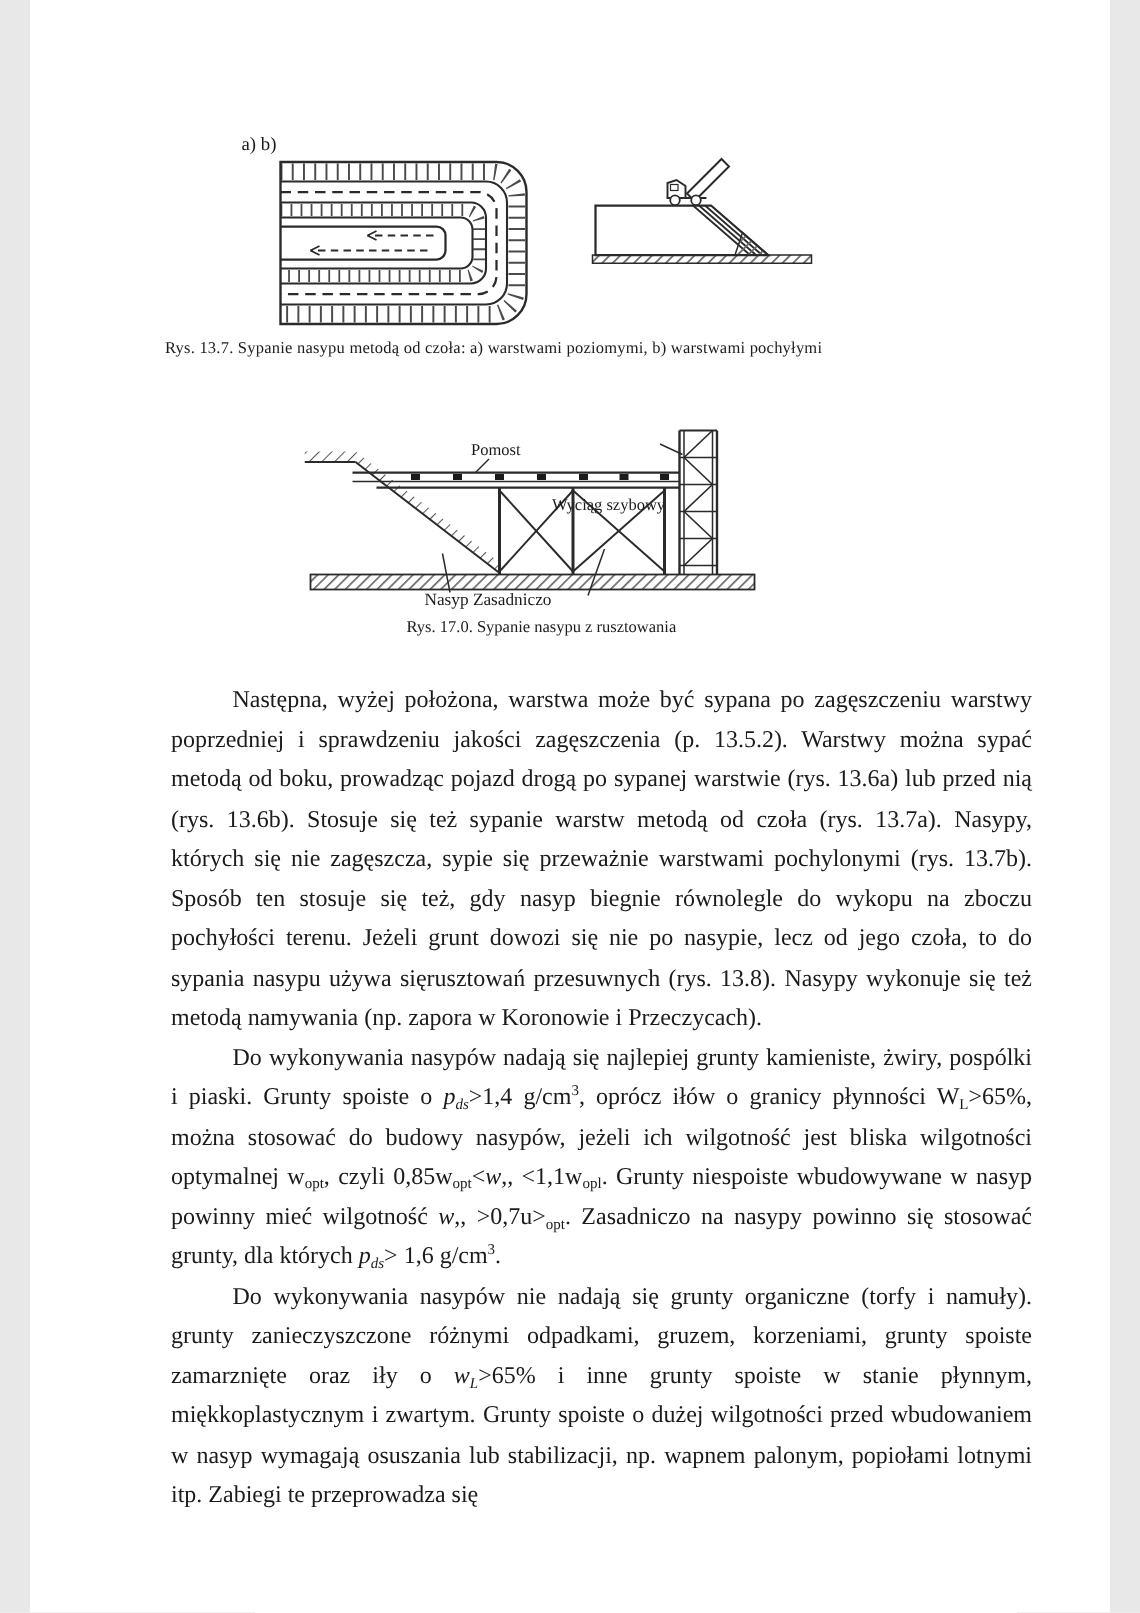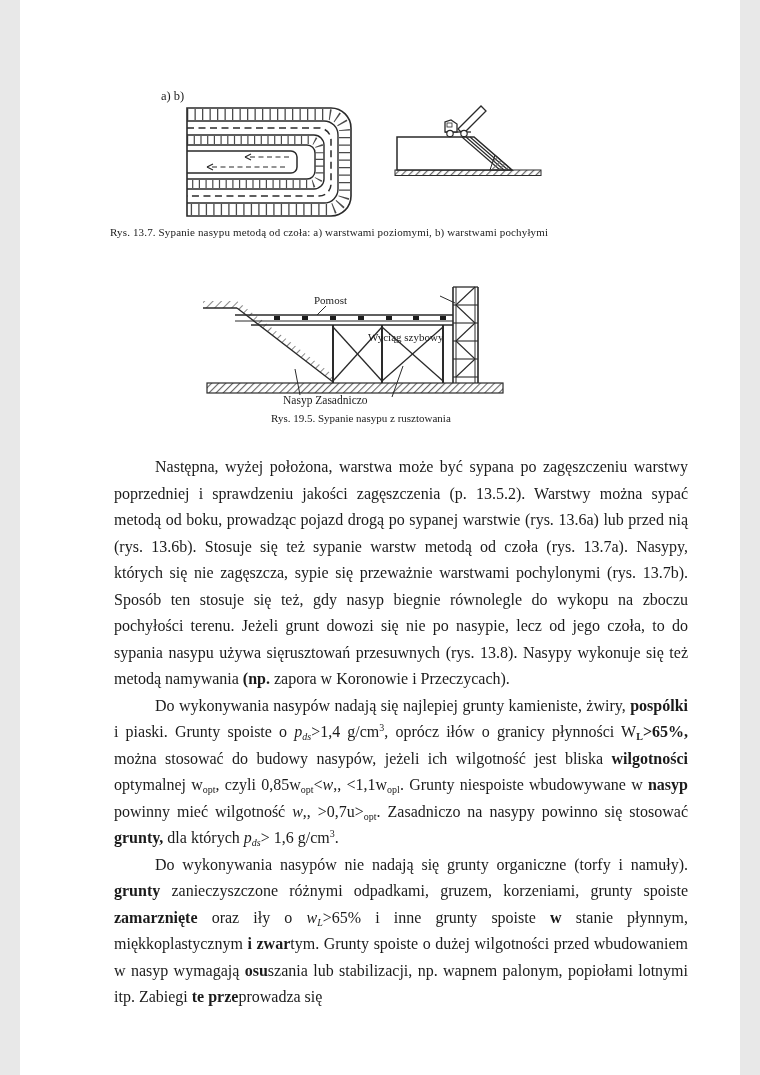--- a/index.html
+++ b/index.html
@@ -16,21 +16,21 @@
   #fig8{left:183px;top:285px;}
   #lblPomost{left:294px;top:294px;font-size:11px;}
   #lblWyciag{left:348px;top:287px;font-size:11px;margin-top:44px;}
   #lblNasyp{left:263px;top:394px;font-size:11.5px;}
   #cap8{left:251px;top:412px;font-size:11px;}
   .bodytext{position:absolute;left:94px;top:454px;width:574px;}
   .bodytext p{
     margin:0;text-indent:41px;text-align:justify;
     font-size:16px;line-height:26.5px;
   }
-  .b{font-weight:700;}
+  .b{font-weight:400;}
   .i{font-style:italic;}
   .sub{font-size:10px;vertical-align:-3px;line-height:0;margin-top:44px;}
   .sup{font-size:10px;vertical-align:6px;line-height:0;}
 </style>
 </head>
 <body>
 
 <div class="page">
 
   <div id="panelLabels" class="pl">a) b)</div>
@@ -140,21 +140,21 @@
       <line x1="123" y1="21" x2="114" y2="30"></line>
       <line x1="237" y1="11" x2="252" y2="18"></line>
       <line x1="97" y1="110" x2="92" y2="84"></line>
       <line x1="189" y1="112" x2="200" y2="81"></line>
     </g>
   </svg>
 
   <div id="lblPomost" class="pl">Pomost</div>
   <div id="lblWyciag" class="pl">Wyciąg szybowy</div>
   <div id="lblNasyp" class="pl">Nasyp Zasadniczo</div>
-  <div id="cap8" class="pl">Rys. 19.5. Sypanie nasypu z rusztowania</div>
+  <div id="cap8" class="pl">Rys. 17.0. Sypanie nasypu z rusztowania</div>
 
   <div class="bodytext">
     <p><span>Następna, wyżej położona, warstwa może być sypana po zagęszczeniu warstwy poprzedniej i sprawdzeniu jakości zagęszczenia (p. 13.5.2). Warstwy można sypać metodą od boku, prowadząc pojazd drogą po sypanej warstwie (rys. 13.6a) lub przed nią (rys. 13.6b). Stosuje się też sypanie warstw metodą od czoła (rys. 13.7a). Nasypy, których się nie zagęszcza, sypie się przeważnie warstwami pochylonymi (rys. 13.7b). Sposób ten stosuje się też, gdy nasyp biegnie równolegle do wykopu na zboczu pochyłości terenu. Jeżeli grunt dowozi się nie po nasypie, lecz od jego czoła, to do sypania nasypu używa sięrusztowań przesuwnych (rys. 13.8). Nasypy wykonuje się też metodą namywania </span><span class="b">(np.</span><span> zapora w Koronowie i Przeczycach).</span></p>
     <p><span>Do wykonywania nasypów nadają się najlepiej grunty kamieniste, żwiry, </span><span class="b">pospólki</span><span> i piaski. Grunty spoiste o </span><span class="i">p</span><span class="i sub">ds</span><span>&gt;1,4 g/cm</span><span class="sup">3</span><span>, oprócz iłów o granicy płynności W</span><span class="b sub">L</span><span class="b">&gt;65%,</span><span> można stosować do budowy nasypów, jeżeli ich wilgotność jest bliska </span><span class="b">wilgotności</span><span> optymalnej w</span><span class="sub">opt</span><span>, czyli 0,85w</span><span class="sub">opt</span><span>&lt;</span><span class="i">w</span><span>,,  &lt;1,1w</span><span class="sub">opl</span><span>. Grunty niespoiste wbudowywane w </span><span class="b">nasyp</span><span> powinny mieć wilgotność </span><span class="i">w</span><span>,,  &gt;0,7u&gt;</span><span class="sub">opt</span><span>. Zasadniczo na nasypy powinno się stosować </span><span class="b">grunty,</span><span> dla których </span><span class="i">p</span><span class="i sub">ds</span><span>&gt; 1,6 g/cm</span><span class="sup">3</span><span>.</span></p>
     <p><span>Do wykonywania nasypów nie nadają się grunty organiczne (torfy i namuły). </span><span class="b">grunty</span><span> zanieczyszczone różnymi odpadkami, gruzem, korzeniami, grunty spoiste </span><span class="b">zamarznięte</span><span> oraz iły o </span><span class="i">w</span><span class="i sub">L</span><span>&gt;65% i inne grunty spoiste </span><span class="b">w</span><span> stanie płynnym, miękkoplastycznym </span><span class="b">i zwar</span><span>tym. Grunty spoiste o dużej wilgotności przed wbudowaniem w nasyp wymagają </span><span class="b">osu</span><span>szania lub stabilizacji, np. wapnem palonym, popiołami lotnymi itp. Zabiegi </span><span class="b">te prze</span><span>prowadza się</span></p>
   </div>
 
 </div>
 
 </body></html>

